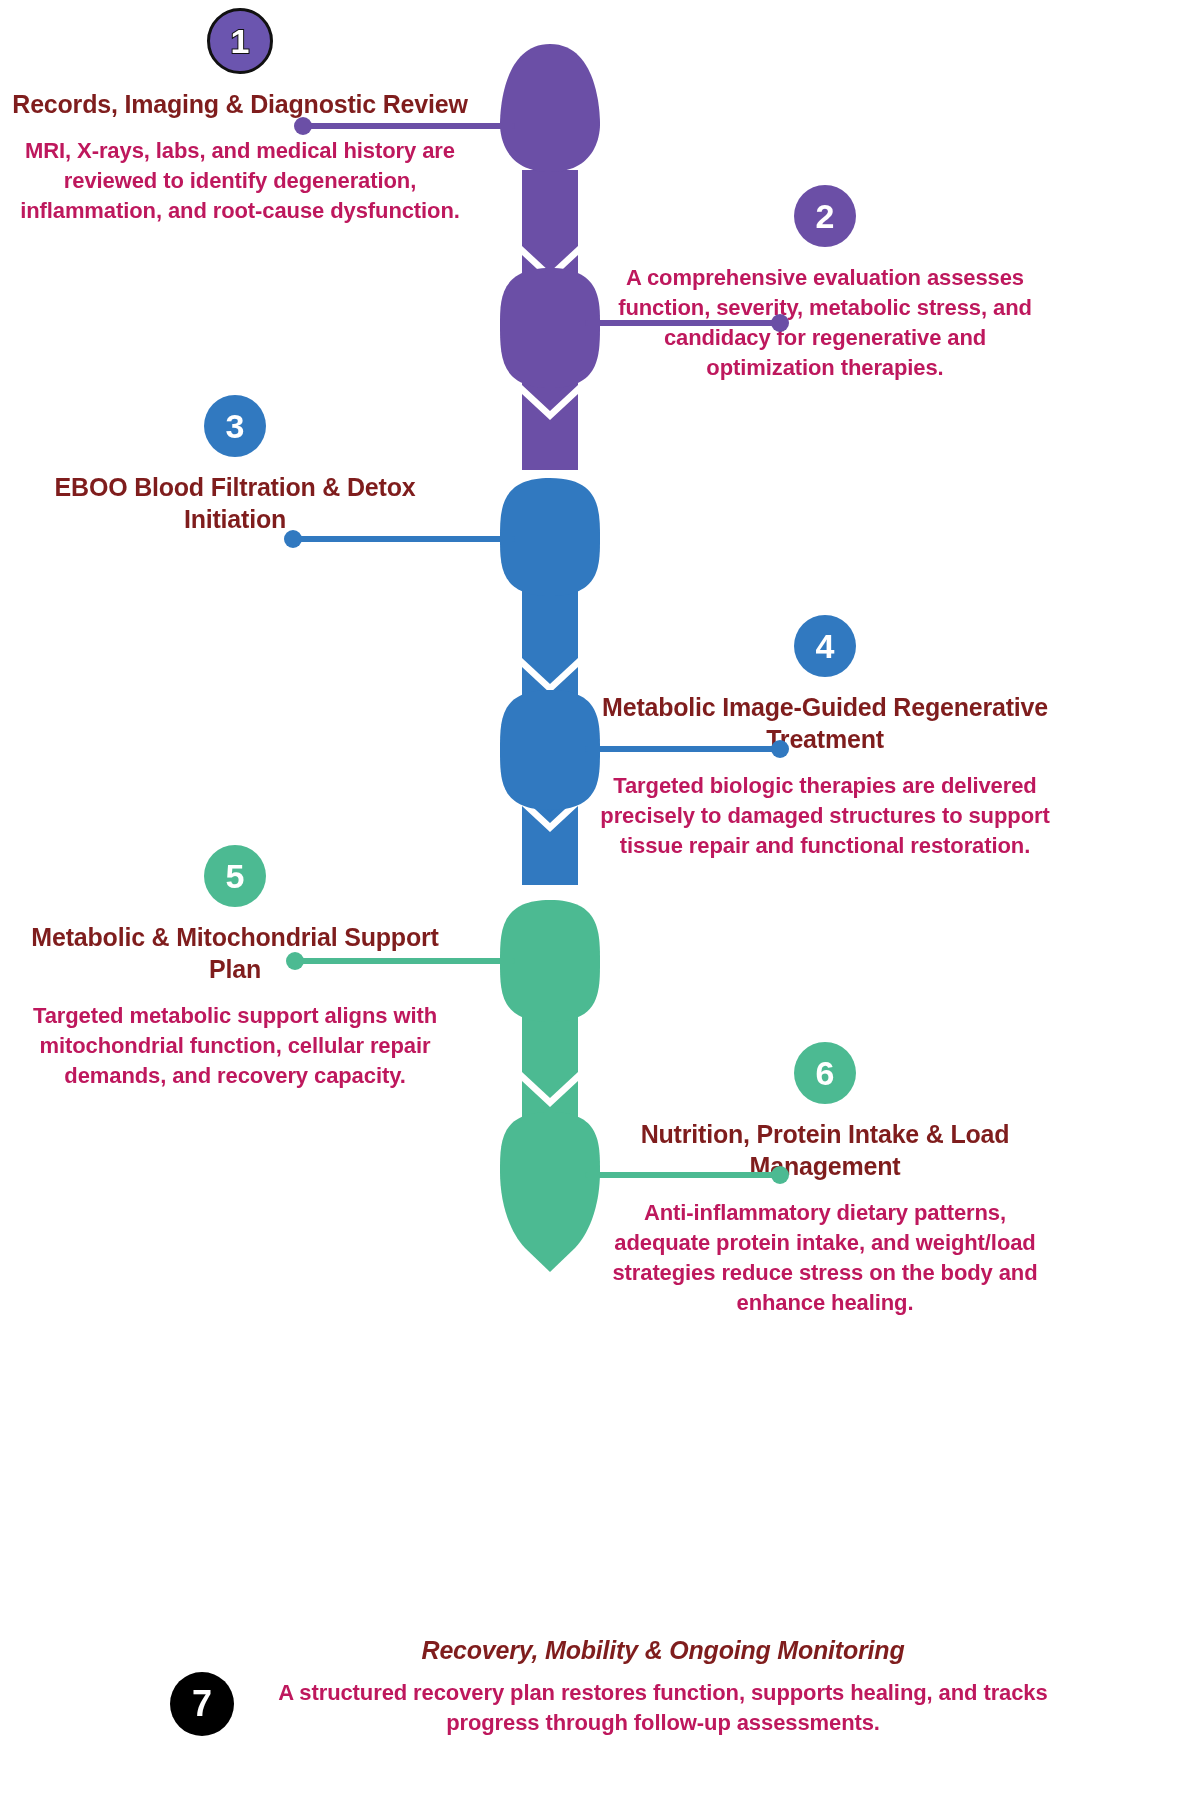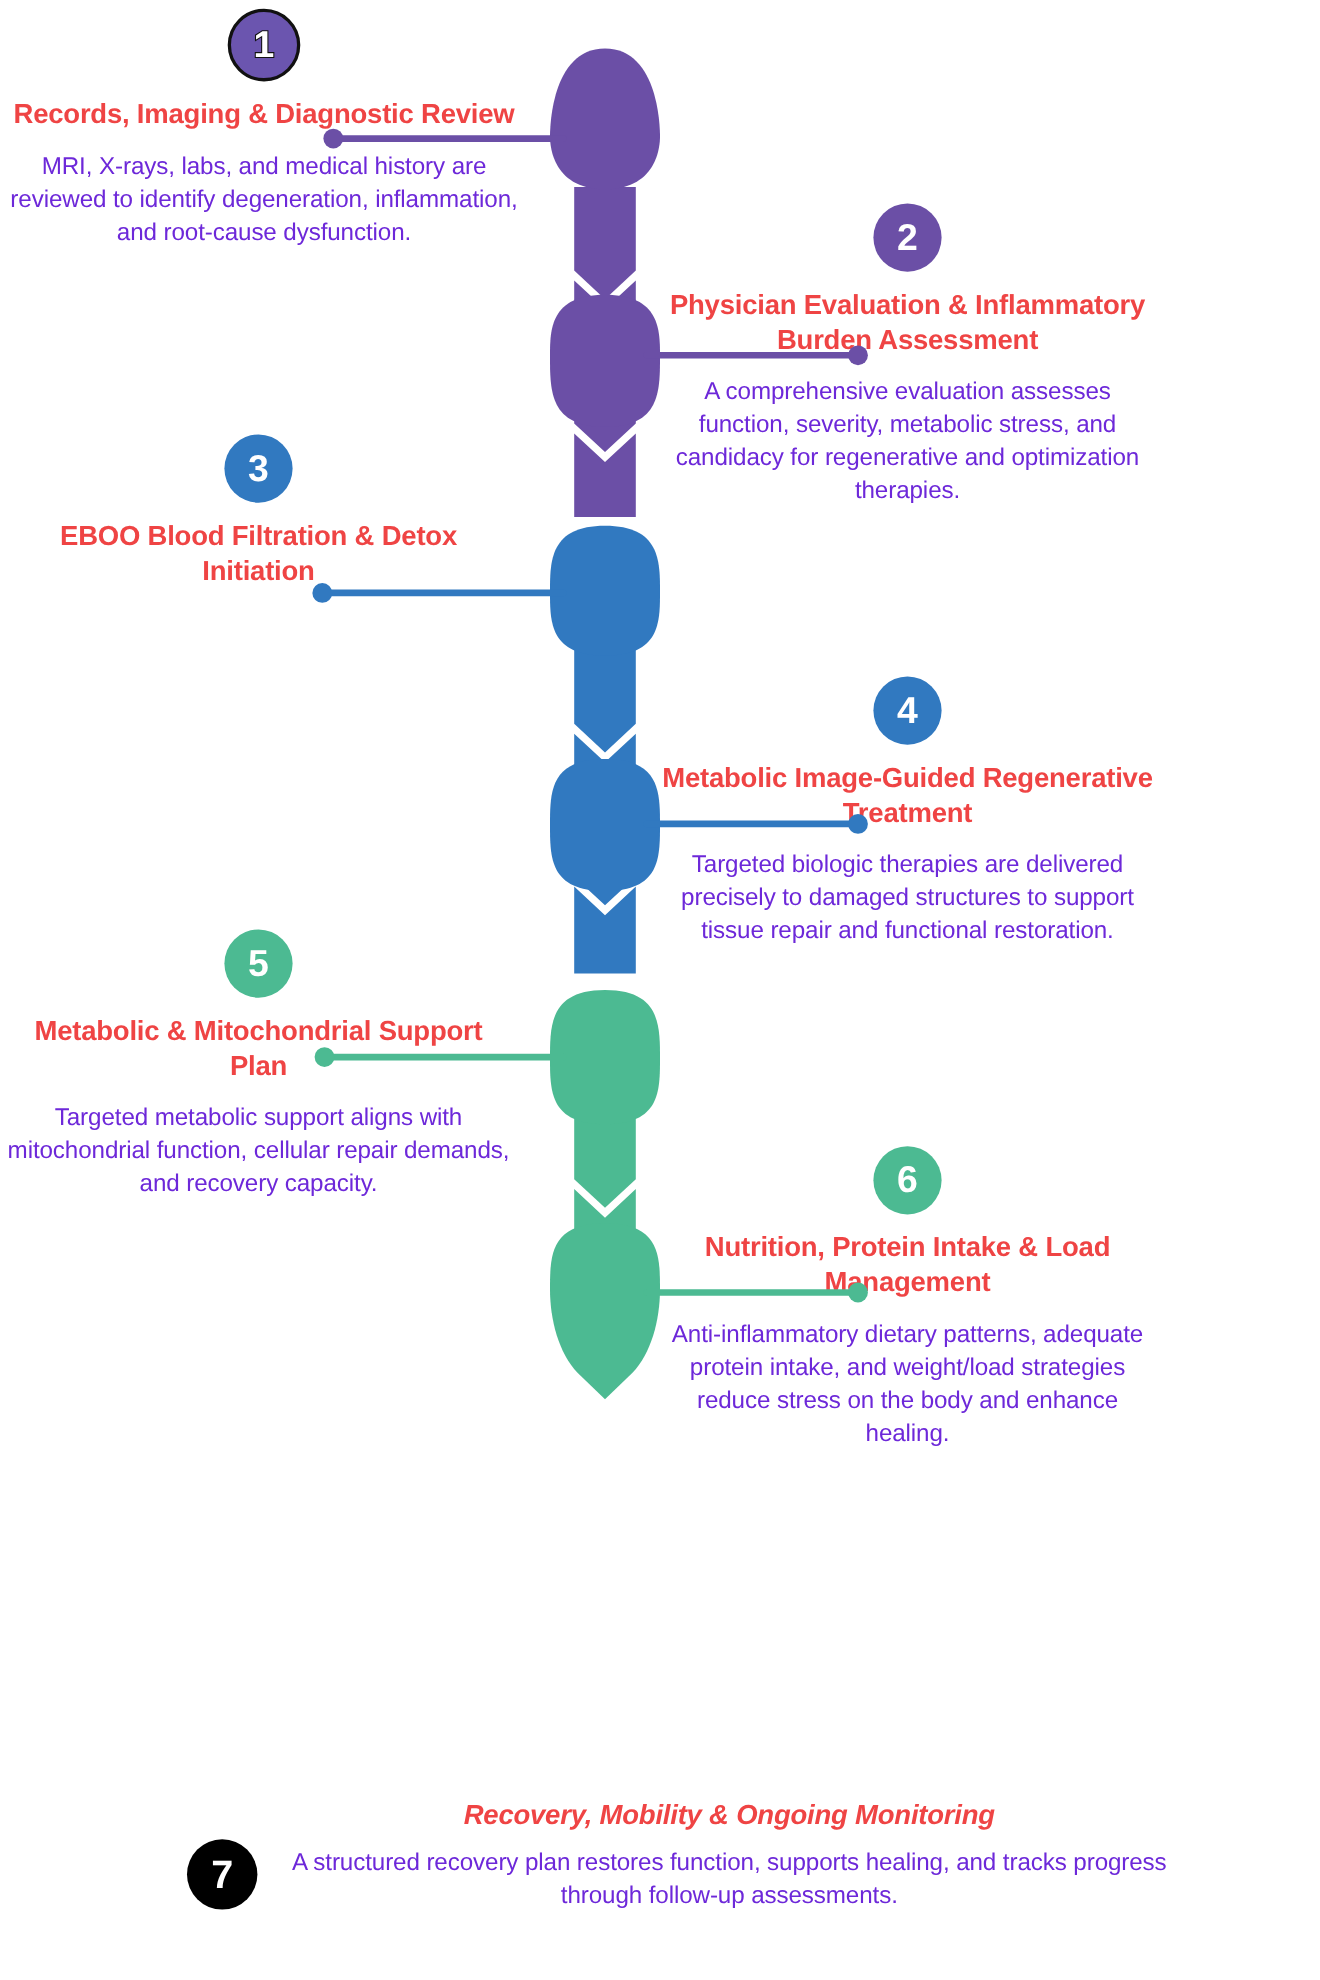--- a/index.html
+++ b/index.html
@@ -52,29 +52,29 @@
     paint-order: stroke fill;
   }
 
   .badge-row { display: flex; }
   .badge-row.left-align  { justify-content: center; }
 
   .step-title {
     font-size: 25px;
     font-weight: 700;
     line-height: 1.28;
-    color: #ef4444;
+    color: #7f1d1d;
     margin: 14px 0 0 0;
     letter-spacing: -0.2px;
   }
   .step-body {
     font-size: 22px;
-    font-weight: 400;
+    font-weight: 700;
     line-height: 1.37;
-    color: #6d28d9;
+    color: #be185d;
     margin: 16px 0 0 0;
     letter-spacing: -0.1px;
   }
 
   
   .connector {
     position: absolute;
     height: 6px;
   }
   .connector .rule {
@@ -165,21 +165,20 @@
   <span class="rule" style="background:#6B4FA6;"></span>
   <span class="dot" style="background:#6B4FA6; left:-6px; right:auto;"></span>
 </div>
 
 <div class="step right" style="left:600px; top:185px; width:450px;">
   <div class="badge-row" style="justify-content:center;">
     <div class="num-badge" style="background:#6B4FA6;">
       <span class="glyph">2</span>
     </div>
   </div>
-  <p class="step-title">Physician Evaluation &amp; Inflammatory Burden Assessment</p>
   <p class="step-body">A comprehensive evaluation assesses function, severity, metabolic stress, and candidacy for regenerative and optimization therapies.</p>
 </div>
 <div class="connector to-right" style="left:585px; top:320px; width:200px;">
   <span class="rule" style="background:#6B4FA6;"></span>
   <span class="dot" style="background:#6B4FA6;"></span>
 </div>
 
 <div class="step left" style="left:5px; top:395px; width:460px;">
   <div class="badge-row left-align">
     <div class="num-badge" style="background:#3179C0;">

